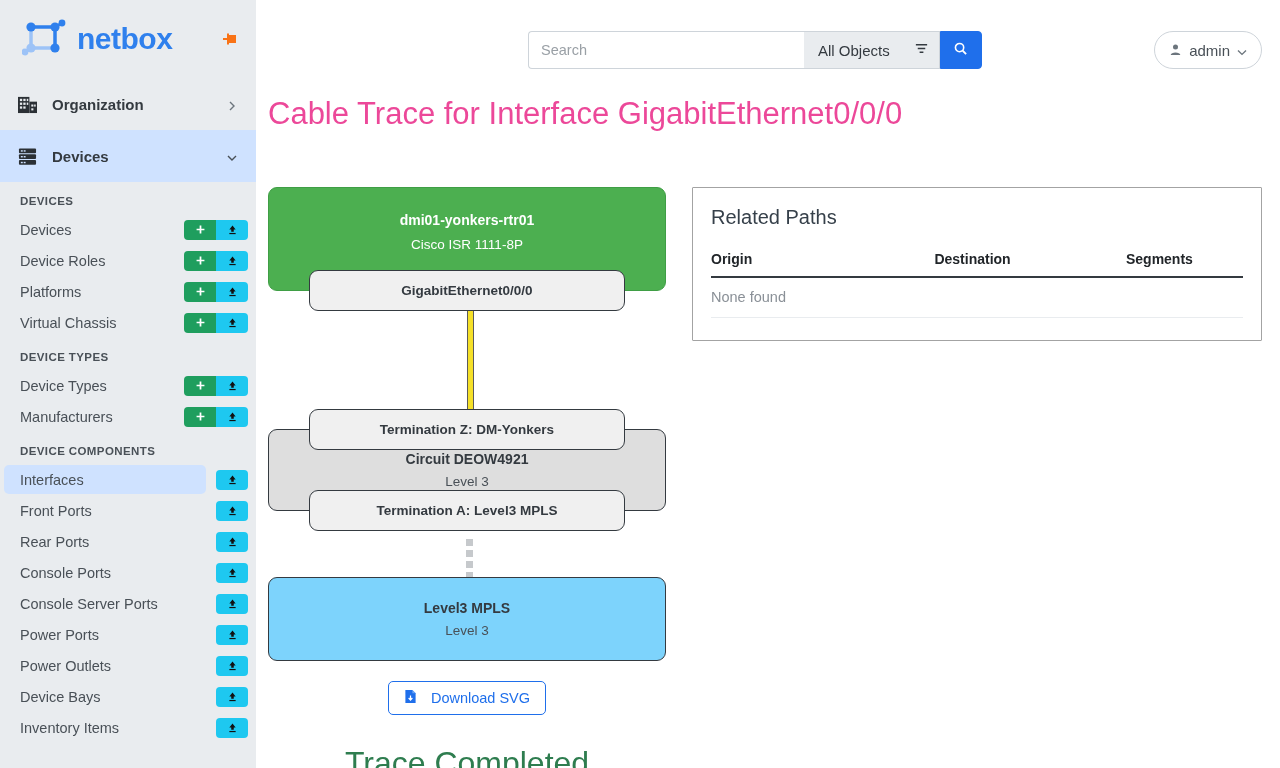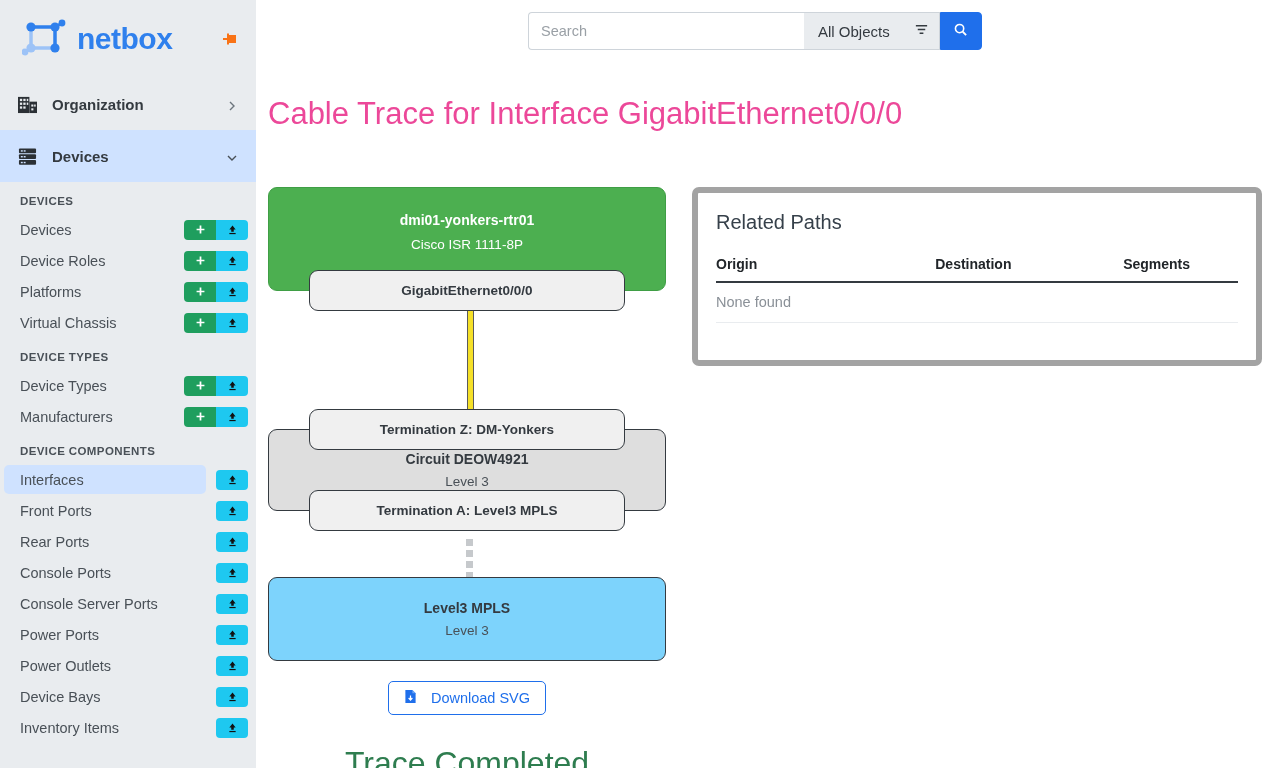--- a/index.html
+++ b/index.html
@@ -82,22 +82,22 @@
   }
   .mini-add { background: #1f9e5e; border-radius: 4px 0 0 4px; }
   .mini-imp { background: #1ec8f0; border-radius: 0 4px 4px 0; }
   .mini-imp.solo { border-radius: 4px; width: 32px; }
   .mini-btn svg { display: block; }
 
   
   #main { flex: 1; height: 768px; overflow: hidden; background: #fff; position: relative; }
 
   .topbar {
-    height: 70px; display: flex; align-items: flex-start;
-    padding: 12px 18px;
+    height: 70px; display: flex; align-items: flex-end;
+    padding: 1px 18px;
   }
   .search-wrap {
     display: flex; align-items: stretch;
     margin: 0 auto 0 254px;
     height: 38px;
   }
   .search-input {
     width: 276px; height: 38px;
     border: 1px solid #ced4da; border-right: none;
     border-radius: 4px 0 0 4px;
@@ -207,22 +207,22 @@
     font-family: "Liberation Sans", sans-serif;
   }
   .trace-status {
     text-align: center; margin-top: 30px;
     font-size: 32px; color: #2e7d4f; font-weight: 400;
   }
 
   
   .side-col { flex: 1; }
   .card {
-    border: 6px solid #a3a3a3; border-radius: 7px;
-    background: #fff; padding: 18px 18px 37px 18px;
+    border: 1px solid #a3a3a3; border-radius: 1px;
+    background: #fff; padding: 18px 18px 22px 18px;
   }
   .card-title { font-size: 20px; color: #36404a; margin-bottom: 22px; }
   .tbl { width: 100%; border-collapse: collapse; }
   .tbl th {
     text-align: left; font-size: 14px; font-weight: 700; color:#212529;
     padding: 0 0 9px 0; border-bottom: 2px solid #343a40;
   }
   .tbl td {
     font-size: 14.5px; color: #8a9097; padding: 11px 0 12px 0;
     border-bottom: 1px solid #e9ecef;
@@ -563,20 +563,34 @@
         <div class="search-btn">
           <span>
             <svg viewBox="0 0 16 16" width="15" height="15">
               <circle cx="7" cy="7" r="4.4" stroke="#fff" stroke-width="1.7" fill="none"></circle>
               <path d="M10.4 10.4 L14 14" stroke="#fff" stroke-width="1.9"></path>
             </svg>
           </span>
         </div>
       </div>
 
+      <div class="user-btn">
+        <span>
+          <svg viewBox="0 0 14 14" width="13" height="13">
+            <circle cx="7" cy="4.2" r="2.7" fill="#6c757d"></circle>
+            <path d="M1.8 13 C1.8 9.4 12.2 9.4 12.2 13 Z" fill="#6c757d"></path>
+          </svg>
+        </span>
+        <span>admin</span>
+        <span>
+          <svg viewBox="0 0 10 7" width="10" height="7">
+            <path d="M1 1.6 L5 5.4 L9 1.6" stroke="#6c757d" stroke-width="1.4" fill="none"></path>
+          </svg>
+        </span>
+      </div>
     </div>
 
     <h1 class="page-title">Cable Trace for Interface GigabitEthernet0/0/0</h1>
 
     <div class="content">
 
       <div class="trace-col">
 
         <div class="node node-device">
           <div class="n-title">dmi01-yonkers-rtr01</div>

